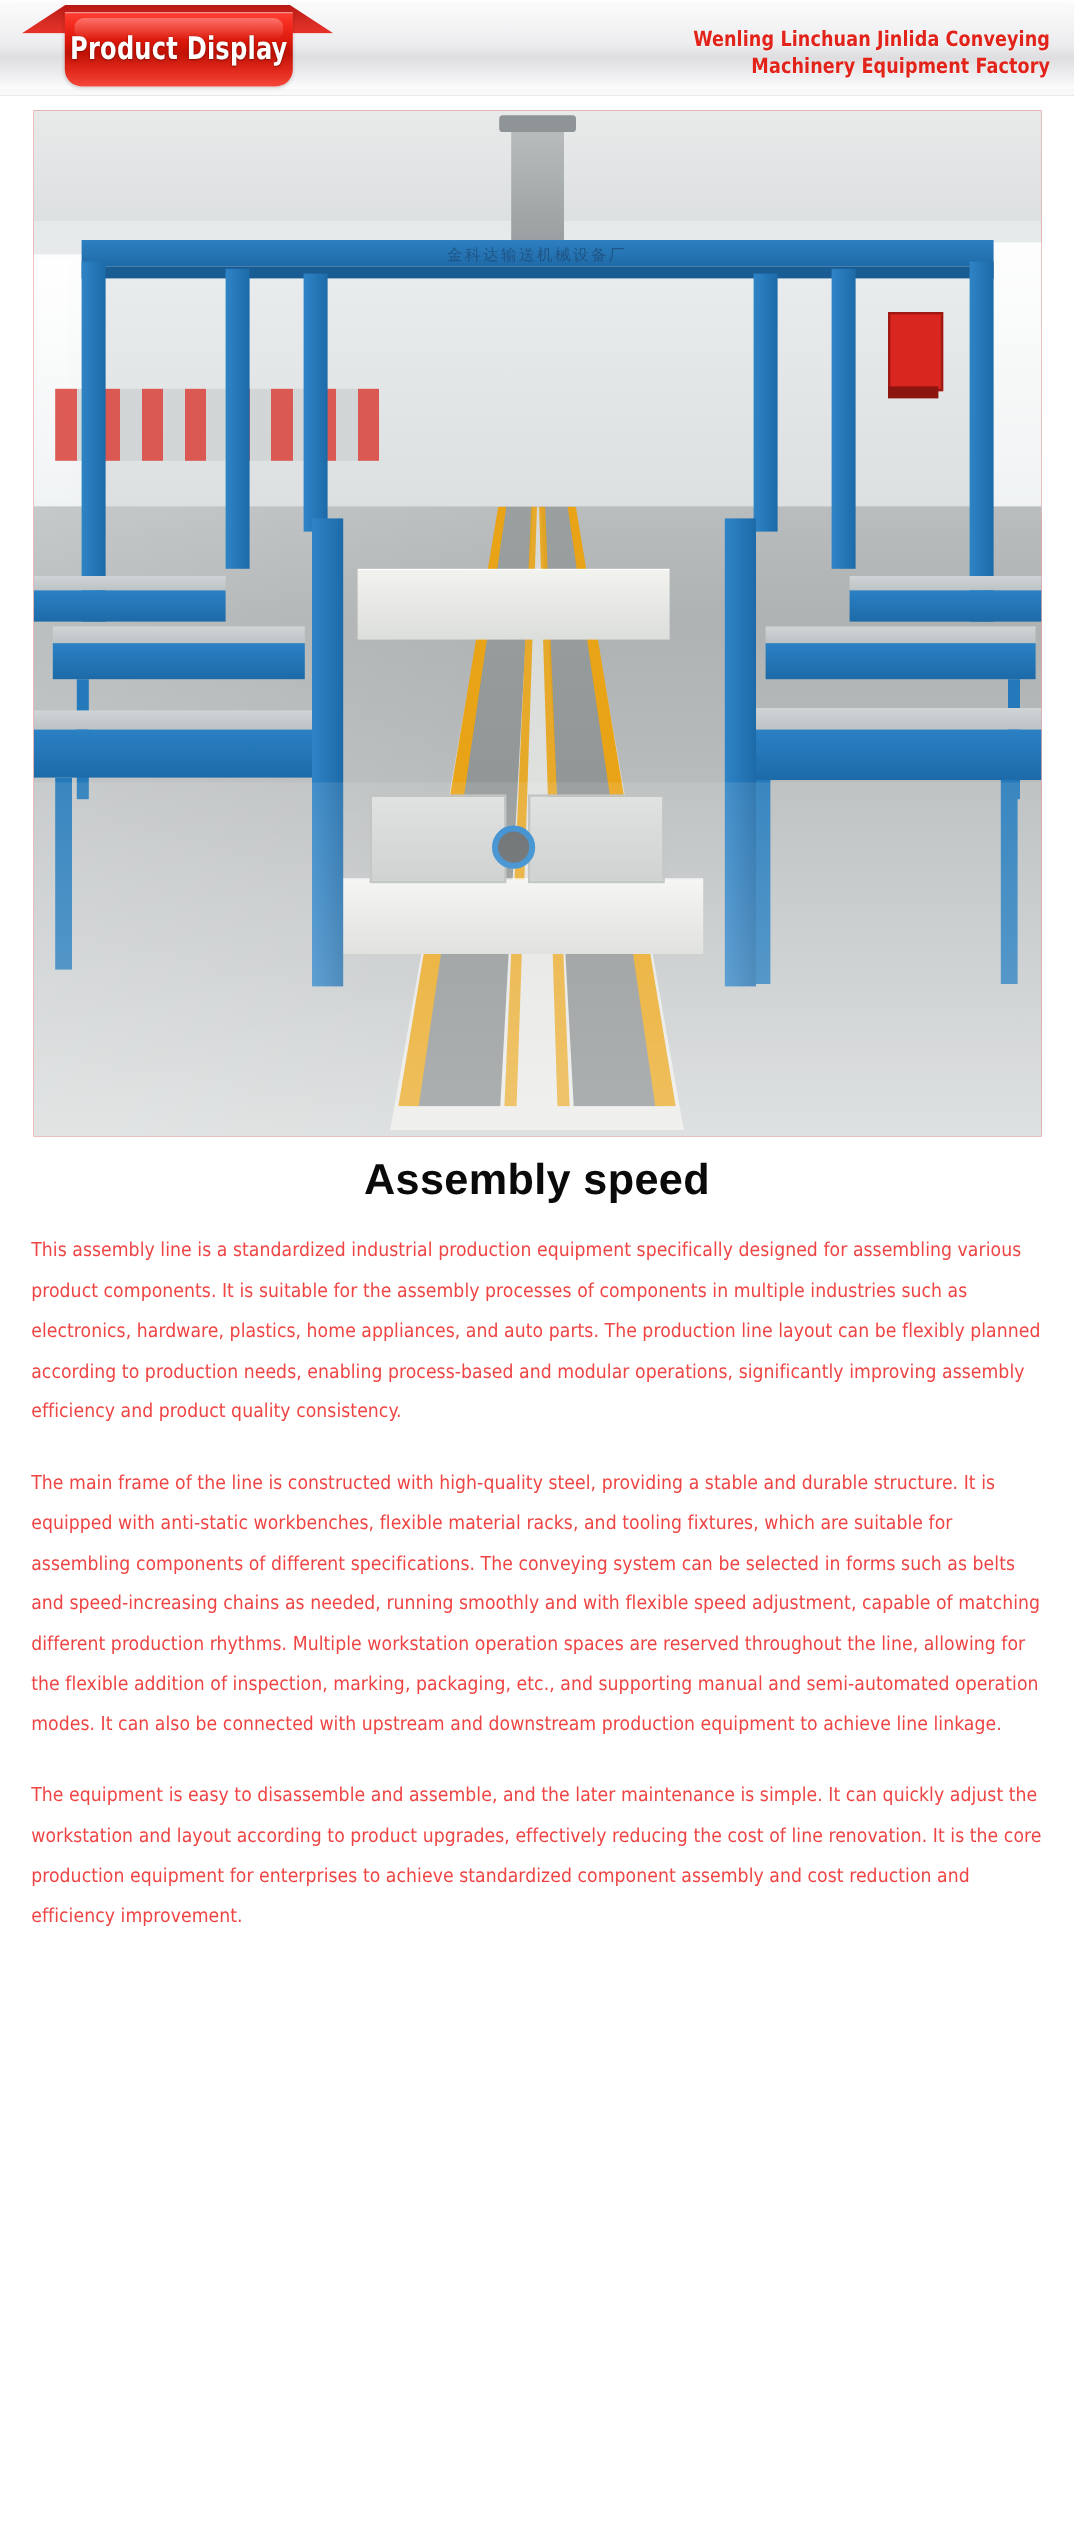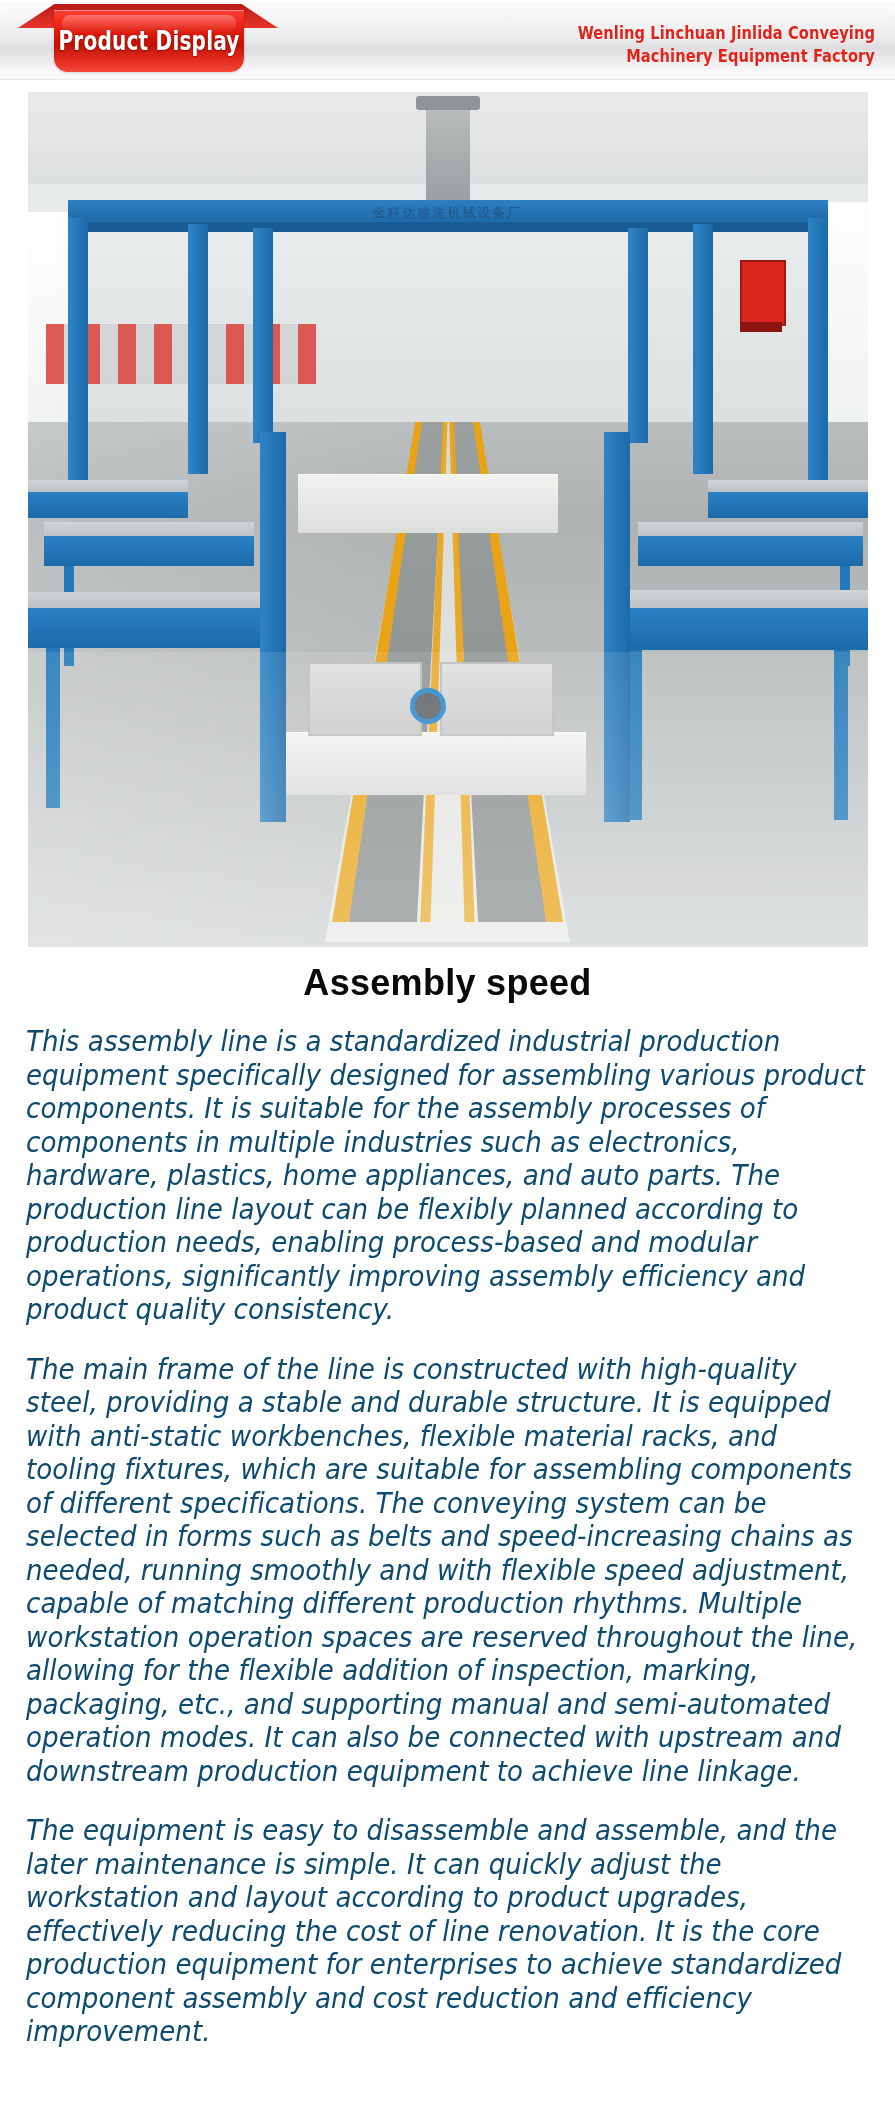--- a/index.html
+++ b/index.html
@@ -144,25 +144,24 @@
     font-family:"Liberation Sans", sans-serif;
     font-weight:bold;
     font-size:36px;
     line-height:44px;
     color:#0a0a0a;
     letter-spacing:.3px;
   }
   .body{
     margin:20px 26px 0 26px;
     font-family:"Liberation Sans Narrow","DejaVu Sans Condensed","Liberation Sans", sans-serif;
-    font-size:29px;
+    font-size:16px;
     line-height:33.5px;
-    color:#0c4a6e;
+    color:#ef4444;
     letter-spacing:.05px;
-    font-style:italic;
   }
   .body p{margin:0 0 26px 0;}
   .body p:last-child{margin-bottom:20px;}
 </style>
 </head>
 <body>
 
 <div class="page">
 
   <div class="header">

